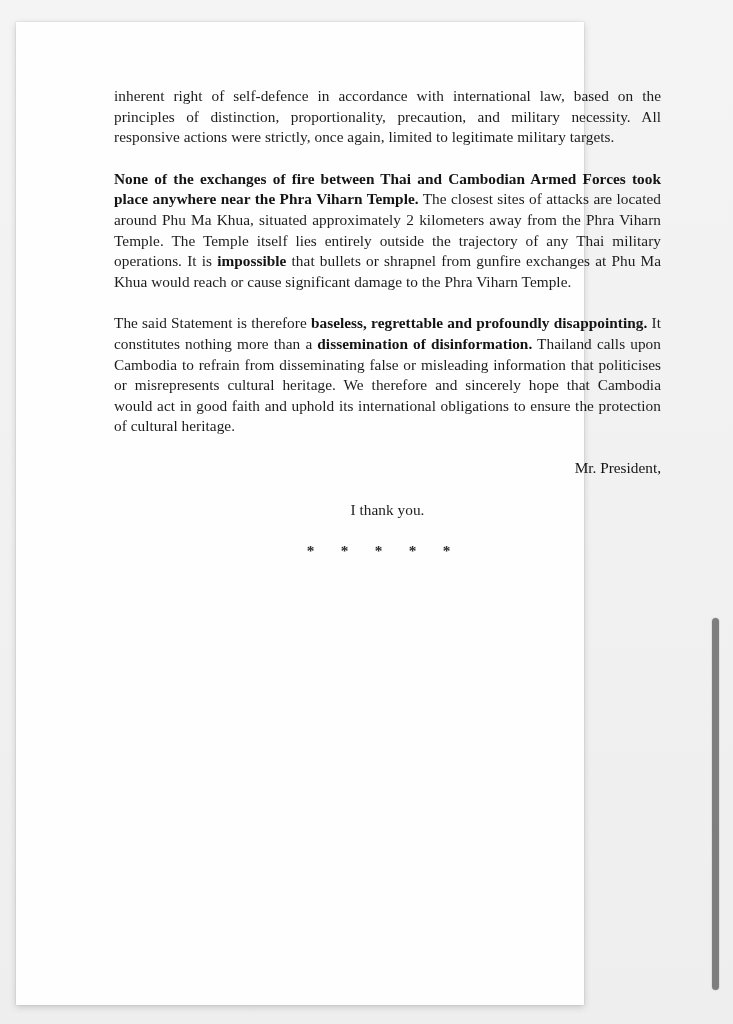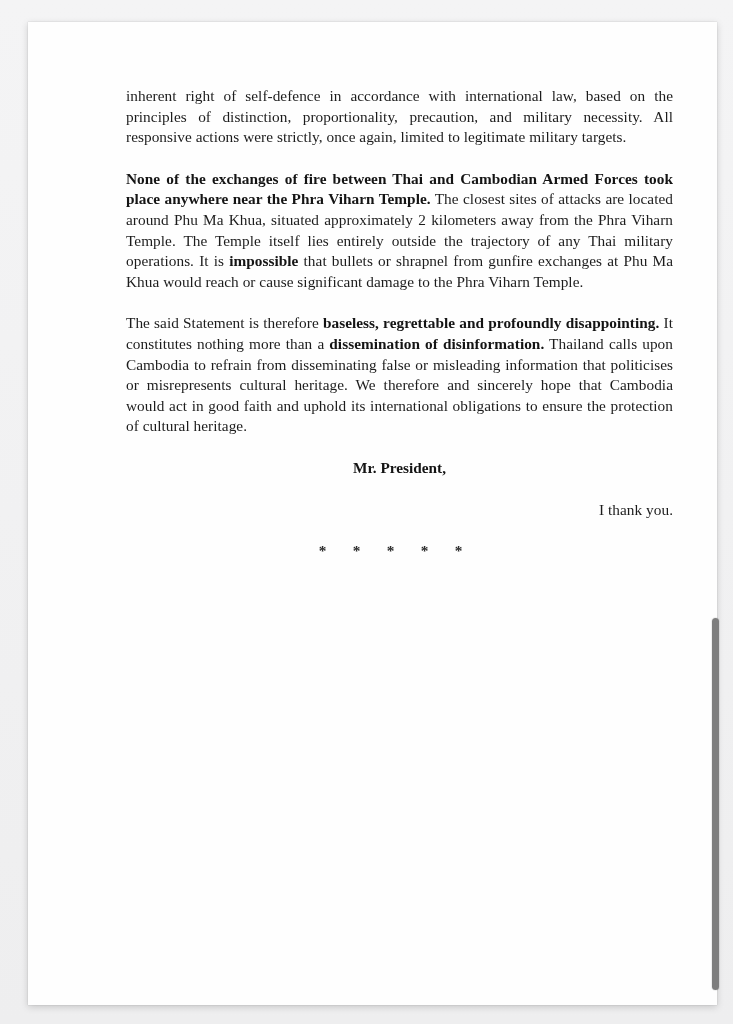--- a/index.html
+++ b/index.html
@@ -22,23 +22,23 @@
     left: 0;
     top: 0;
     width: 733px;
     height: 1024px;
     background: linear-gradient(180deg, #f4f4f5 0%, #eeeeef 100%);
   }
 
   
   #page-sheet {
     position: absolute;
-    left: 28px;
+    left: 16px;
     top: 22px;
-    width: 689px;
+    width: 568px;
     height: 983px;
     background: #fdfdfd;
     box-shadow: 0 2px 7px rgba(0,0,0,0.17),
                 0 0 1px rgba(0,0,0,0.22);
   }
 
   
   #page-inner {
     position: absolute;
     left: 0;
@@ -71,28 +71,28 @@
   .para b, .para strong {
     font-weight: bold;
     color: #141414;
     margin-top: 36px;
   }
 
   
   .salutation {
     font-size: 15.3px;
     line-height: 20.6px;
-    font-weight: bold;
+    font-weight: normal;
     color: #141414;
-    text-align: center;
+    text-align: right;
     margin: 0 0 21px 0;
   }
 
   .short-line {
-    text-align: right;
+    text-align: center;
   }
 
   
   #asterisk-row {
     margin-top: 16px;
     text-align: center;
     font-size: 15.3px;
     line-height: 20.6px;
     color: #2a2a2a;
     font-weight: bold;

